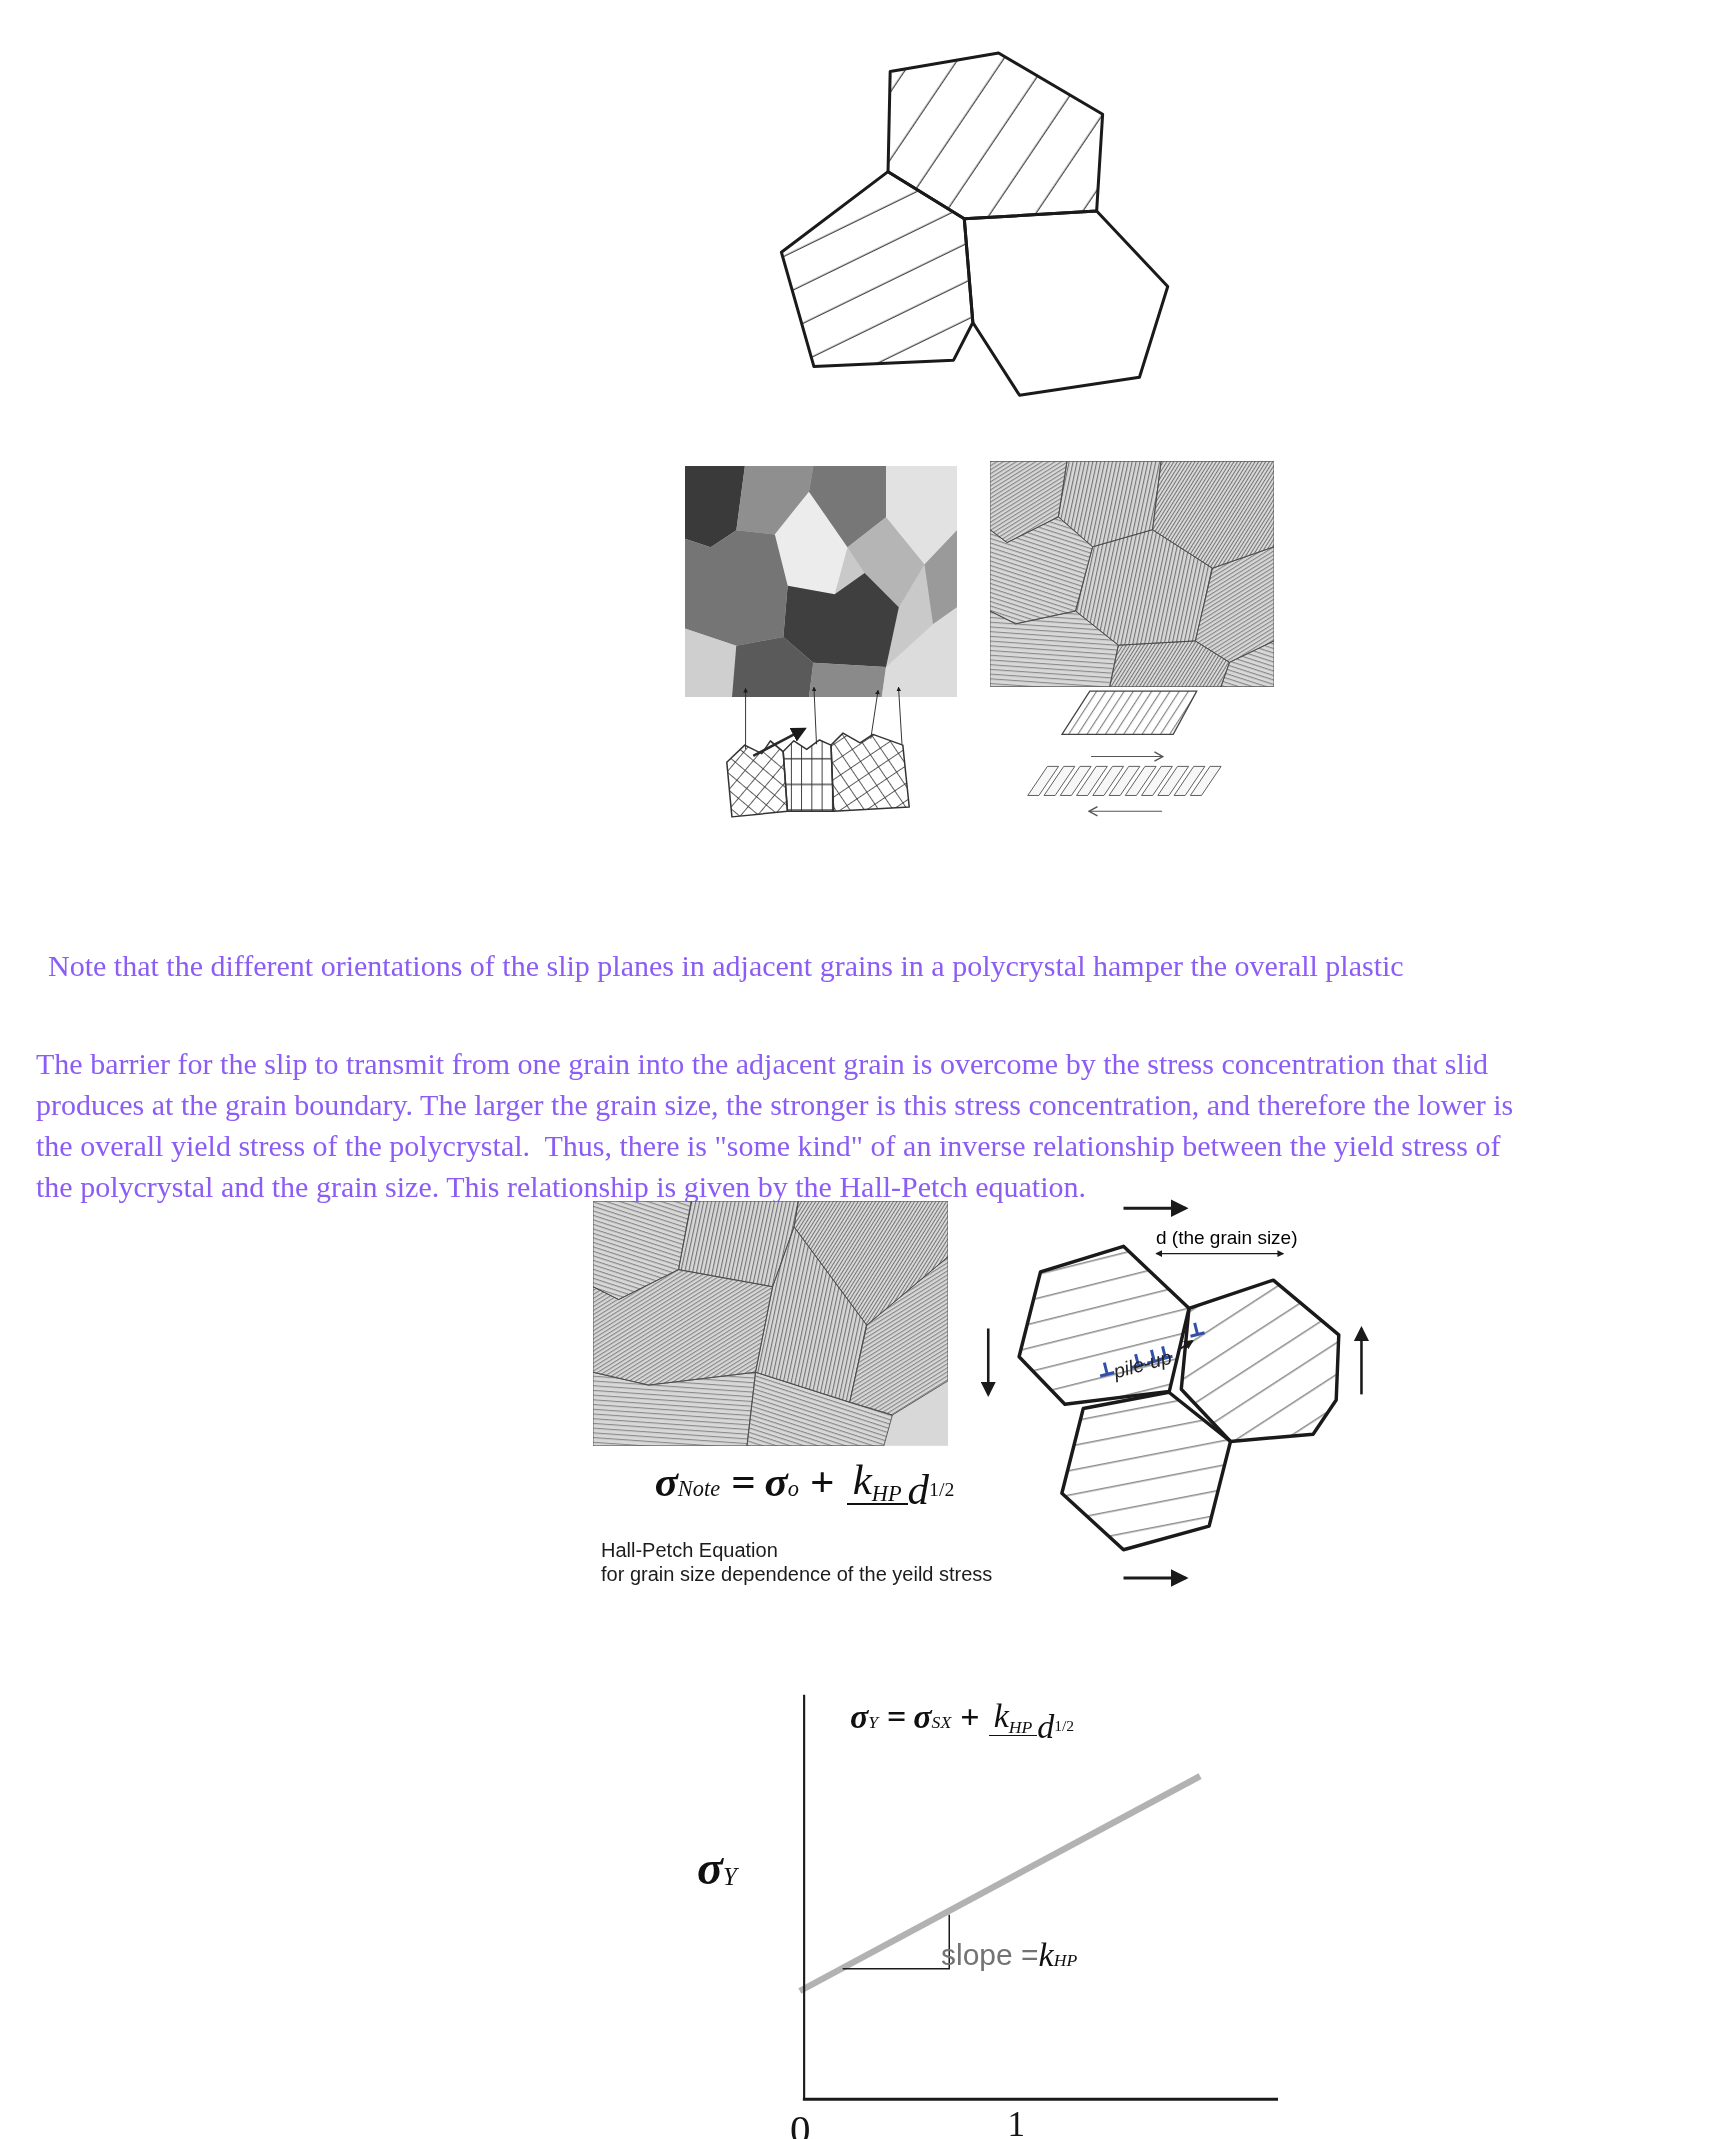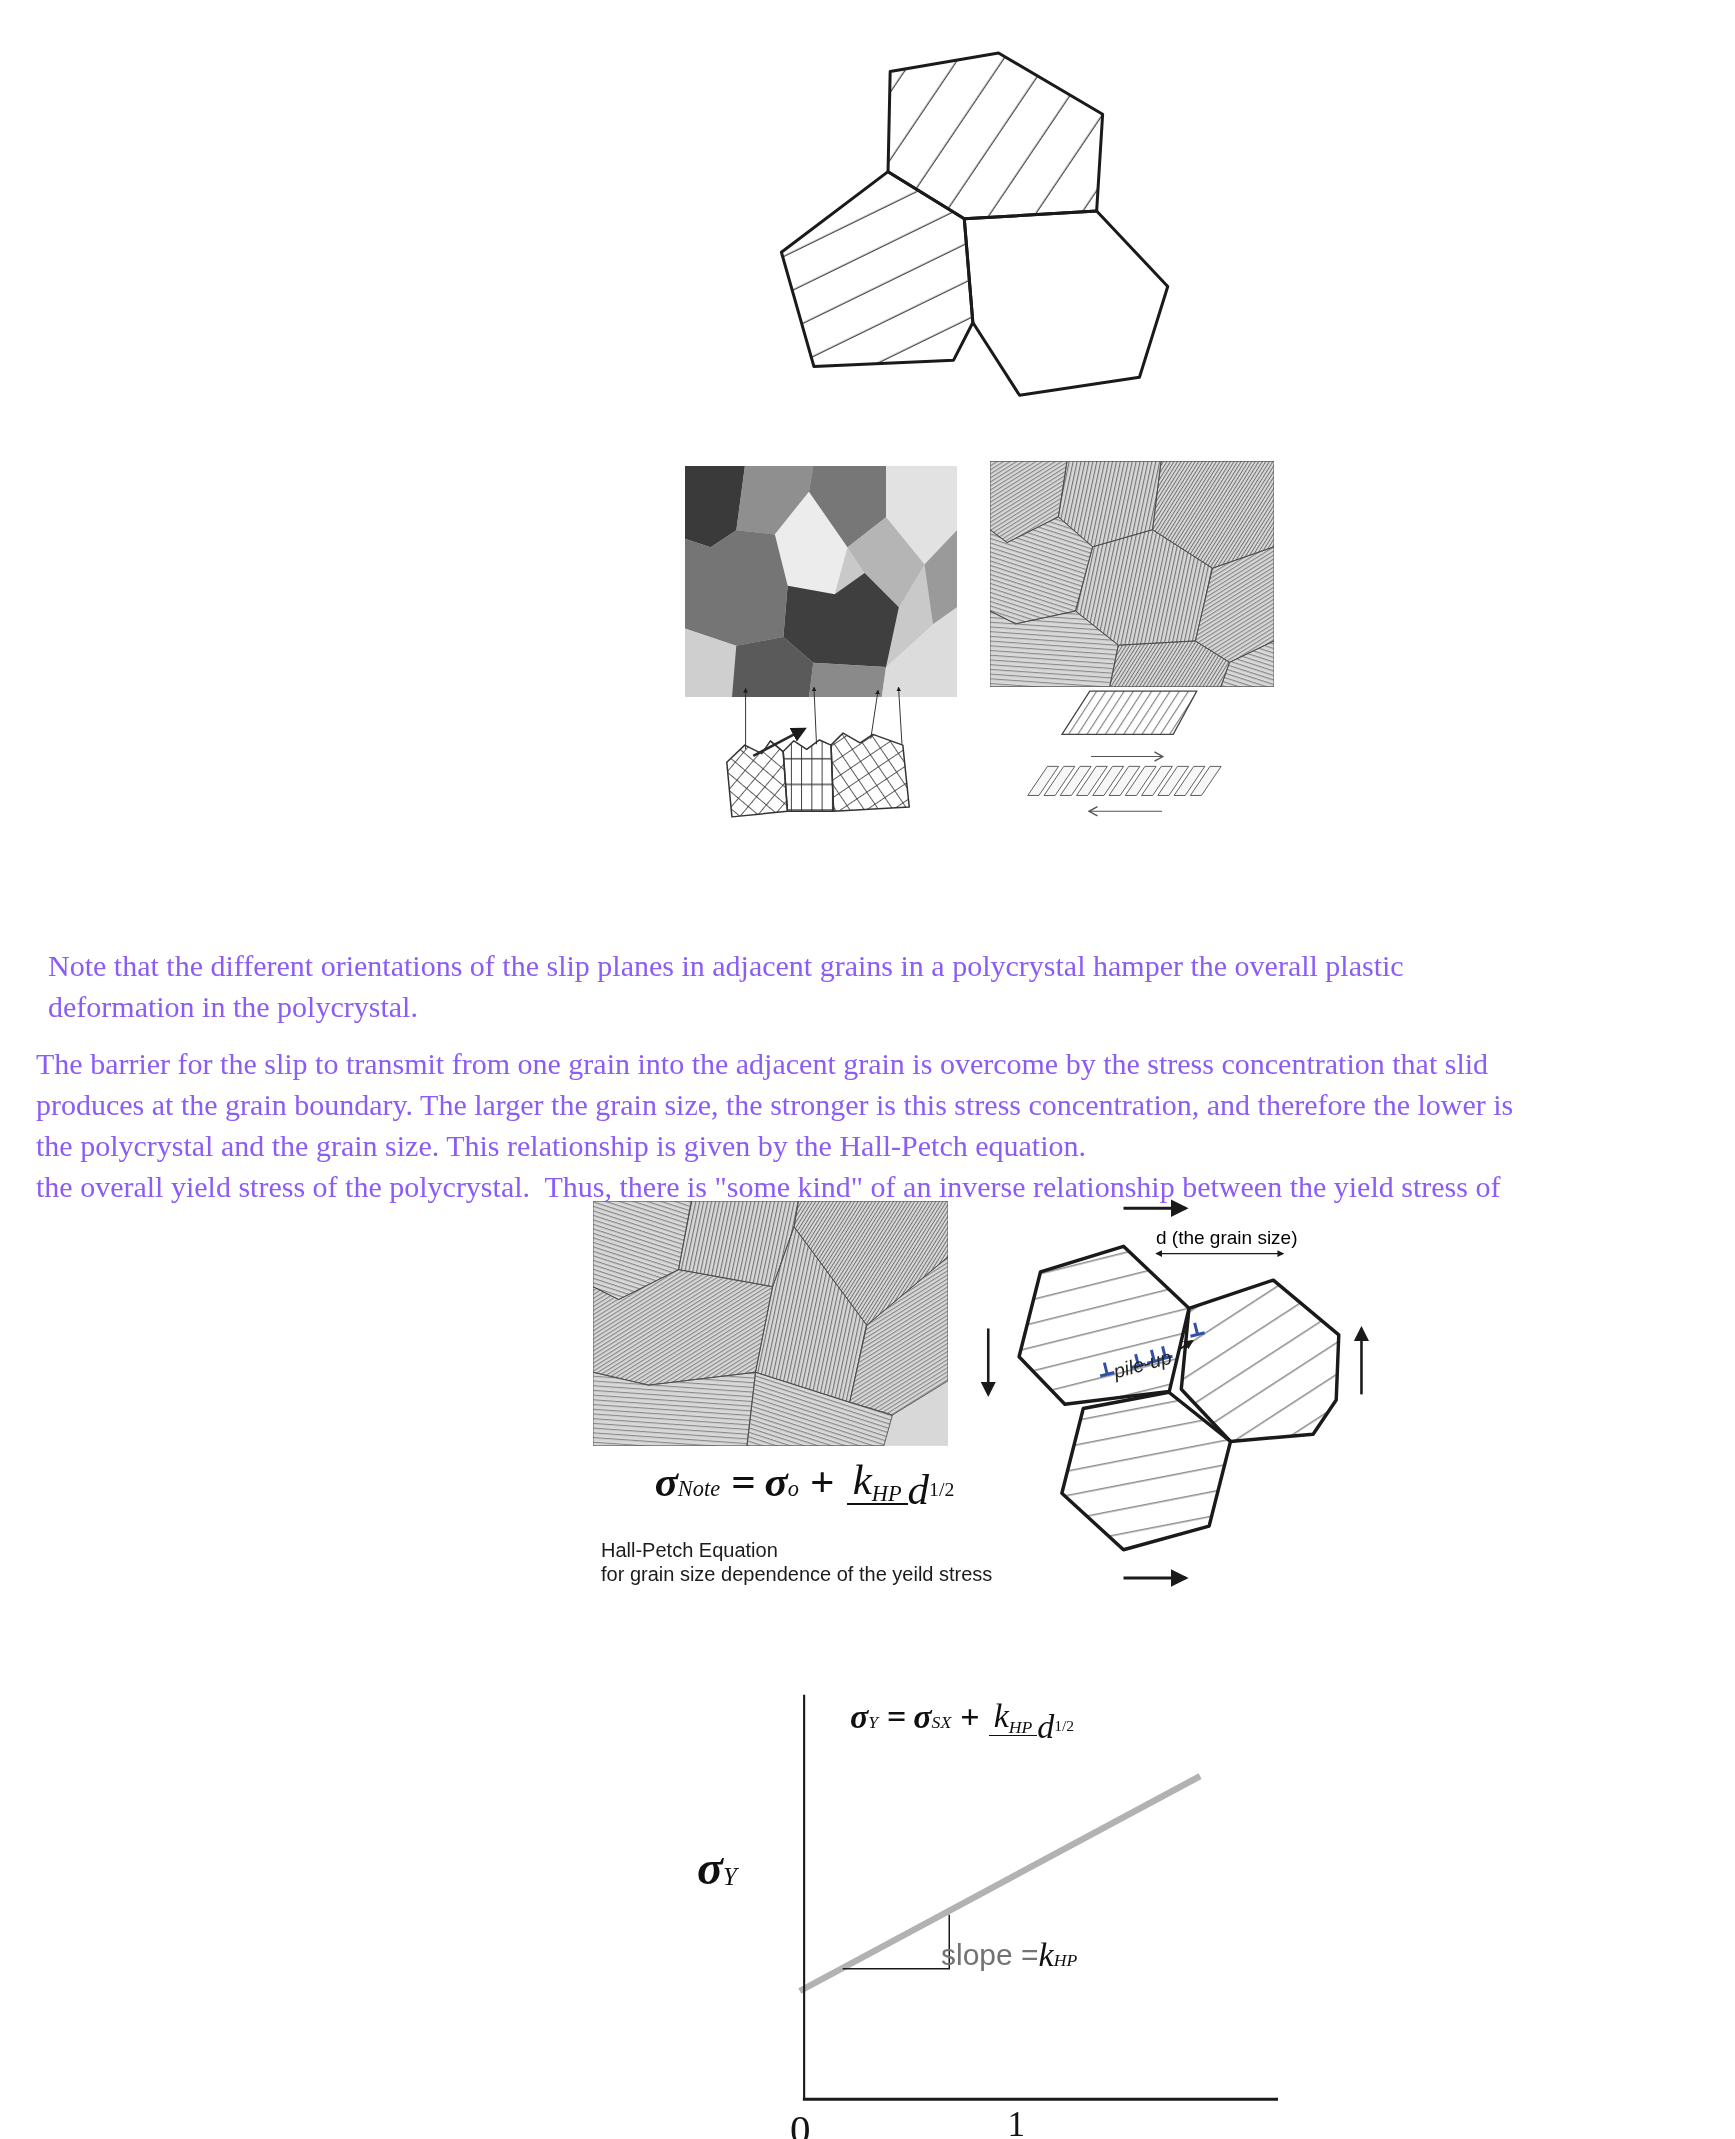--- a/index.html
+++ b/index.html
@@ -159,27 +159,26 @@
       <polygon points="286,298 332,230 358,230 312,298"></polygon>
       <polygon points="324,298 370,230 396,230 350,298"></polygon>
       <polygon points="362,298 408,230 434,230 388,298"></polygon>
       <polygon points="400,298 446,230 472,230 426,298"></polygon>
     </g>
     <line x1="334" y1="335" x2="165" y2="335" stroke="#555" stroke-width="2.5" marker-end="url(#chev)"></line>
   </svg>
 
   <div class="abs" style="left:48px;top:945px">
     <div class="tline">Note that the different orientations of the slip planes in adjacent grains in a polycrystal hamper the overall plastic</div>
-    <div class="tline">deformation in the polycrystal.</div>
   </div>
   <div class="abs" style="left:36px;top:1043px">
     <div class="tline">The barrier for the slip to transmit from one grain into the adjacent grain is overcome by the stress concentration that slid</div>
     <div class="tline">produces at the grain boundary. The larger the grain size, the stronger is this stress concentration, and therefore the lower is</div>
+    <div class="tline">the overall yield stress of the polycrystal.  Thus, there is "some kind" of an inverse relationship between the yield stress of</div>
     <div class="tline">the polycrystal and the grain size. This relationship is given by the Hall-Petch equation.</div>
-    <div class="tline">the overall yield stress of the polycrystal.  Thus, there is "some kind" of an inverse relationship between the yield stress of</div>
   </div>
 
   <svg class="abs" style="left:593px;top:1201px" width="355" height="245" viewBox="0 0 830 572">
     <rect width="830" height="572" fill="#d8d8d8"></rect>
     <g stroke="#4a4a4a" stroke-width="2">
       <polygon points="0,0 230,0 200,160 60,230 0,200" fill="url(#pC)"></polygon>
       <polygon points="230,0 480,0 470,60 420,200 200,160" fill="url(#pA)"></polygon>
       <polygon points="480,0 830,0 830,130 640,290 470,60" fill="url(#pD)"></polygon>
       <polygon points="0,200 60,230 200,160 420,200 380,400 130,430 0,400" fill="url(#pB)"></polygon>
       <polygon points="420,200 470,60 640,290 600,470 380,400" fill="url(#pA)"></polygon>

